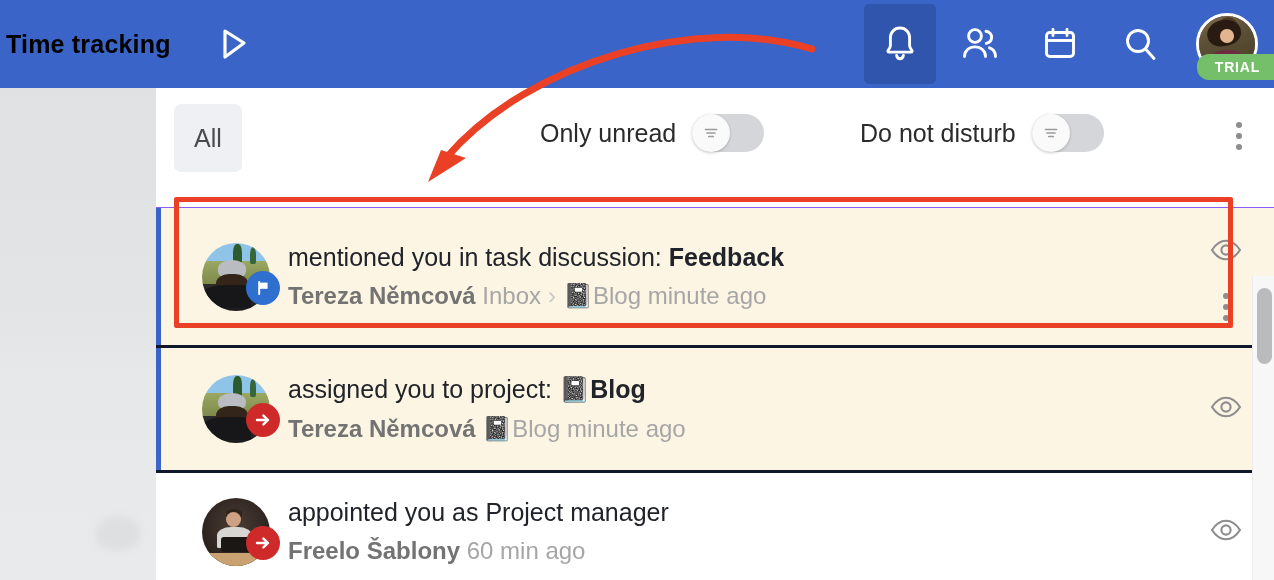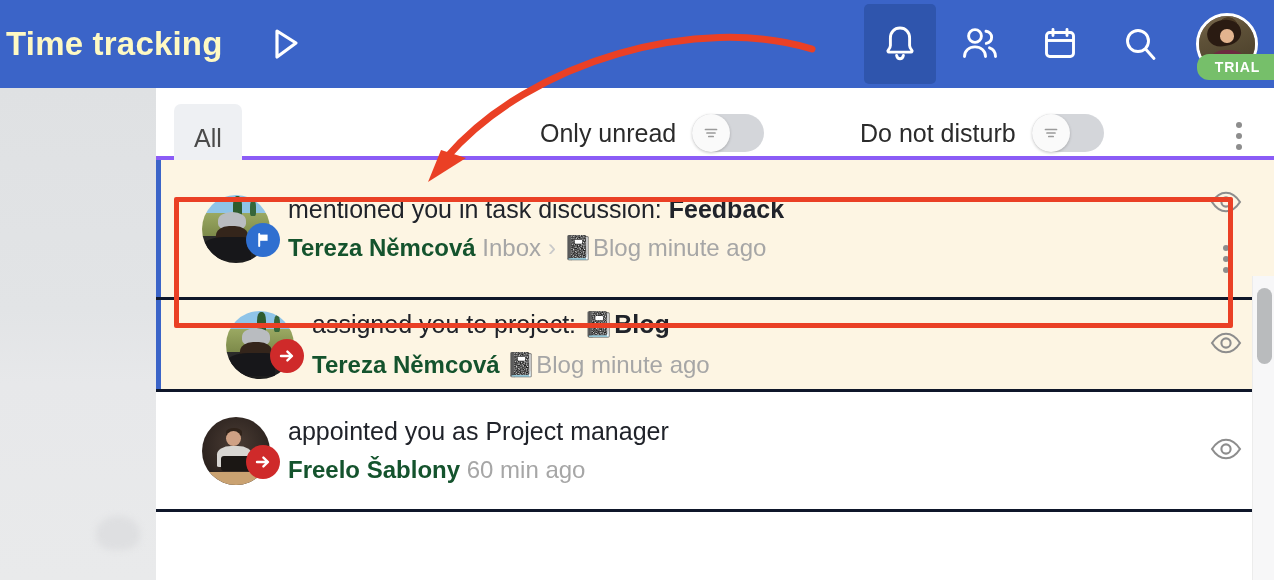--- a/index.html
+++ b/index.html
@@ -11,21 +11,21 @@
   }
   #app { position: relative; width: 1274px; height: 580px; overflow: hidden; }
 
   
   .topbar {
     position: absolute; left: 0; top: 0; width: 1274px; height: 88px;
     background: #3b64c8;
     display: flex; align-items: center;
   }
   .app-title {
-    color: #fef9c3; font-size: 33px; font-weight: bold;
+    color: #000000; font-size: 25px; font-weight: bold;
     margin-left: 6px; letter-spacing: .2px; white-space: nowrap;
   }
   .play-btn {
     margin-left: 38px; width: 48px; height: 48px;
     display: flex; align-items: center; justify-content: center;
     cursor: pointer;
   }
   .topbar-right {
     position: absolute; right: 0; top: 0; height: 88px;
     display: flex; align-items: flex-start;
@@ -90,22 +90,22 @@
     filter: blur(3px);
   }
 
   
   .panel {
     position: absolute; left: 156px; top: 88px;
     width: 1118px; height: 492px; background: #fff;
     overflow: hidden;
   }
   .toolbar {
-    position: relative; height: 72px; background: #fff;
-    border-bottom: 4px solid #8b5cf6;
+    position: relative; height: 120px; background: #fff;
+    border-bottom: 1px solid #8b5cf6;
   }
   .all-btn {
     position: absolute; left: 18px; top: 16px;
     width: 68px; height: 68px;
     background: #eef0f3; border-radius: 7px;
     display: flex; align-items: center; justify-content: center;
     color: #4a4a4a; font-size: 25px; cursor: pointer;
   }
   .toggle-group {
     position: absolute; display: flex; align-items: center; gap: 16px;
@@ -136,21 +136,21 @@
     position: relative; display: flex; align-items: center;
     background: #fff; border-bottom: 3px solid #0f172a;
     cursor: pointer;
   }
   .notif.unread { background: #fdf5e3; }
   .notif.unread::before {
     content: ""; position: absolute; left: 0; top: 0; bottom: 0;
     width: 5px; background: #3b64c8;
   }
   .row1 { height: 140px; }
-  .row2 { height: 92px; padding-left: 24px; }
+  .row2 { height: 125px; }
   .row3 { height: 120px; }
 
   .av-cell { position: relative; width: 104px; margin-left: 28px; flex: none;
              display: flex; align-items: center; justify-content: center; }
   .av-photo {
     width: 68px; height: 68px; border-radius: 50%;
     overflow: hidden; position: relative;
   }
   .photo-bike { background: linear-gradient(180deg,#8fc4e8 0%,#8fc4e8 26%,#9aa862 27%,#7d8a4a 60%,#2b2b2b 61%,#1c1c1c 100%); }
   .photo-bike .tree { position: absolute; left: 46%; top: 2%; width: 13%; height: 32%; background: #2e5b2e; border-radius: 40% 40% 20% 20%; }
@@ -177,21 +177,21 @@
   .txt-cell { flex: 1; min-width: 0; padding-right: 20px; }
   .notif-title {
     font-size: 25px; color: #20232a; line-height: 1.22;
     white-space: nowrap; overflow: hidden;
   }
   .notif-title .strong { font-weight: bold; }
   .notif-sub {
     margin-top: 10px; font-size: 24px; line-height: 1.2;
     color: #a6a6a6; white-space: nowrap; overflow: hidden;
   }
-  .notif-sub .author { color: #14532d; font-weight: bold; }
+  .notif-sub .author { color: #737373; font-weight: bold; }
   .notif-sub .chev { color: #c9c9c9; margin: 0 7px; }
   .emoji { font-family: "DejaVu Sans", sans-serif; }
 
   .act-cell {
     width: 96px; flex: none; position: relative;
     align-self: stretch; display: flex; flex-direction: column;
     align-items: center; justify-content: center;
   }
   .eye { cursor: pointer; }
   .row-kebab { display: flex; flex-direction: column; gap: 5px; margin-top: 22px; cursor: pointer; }

